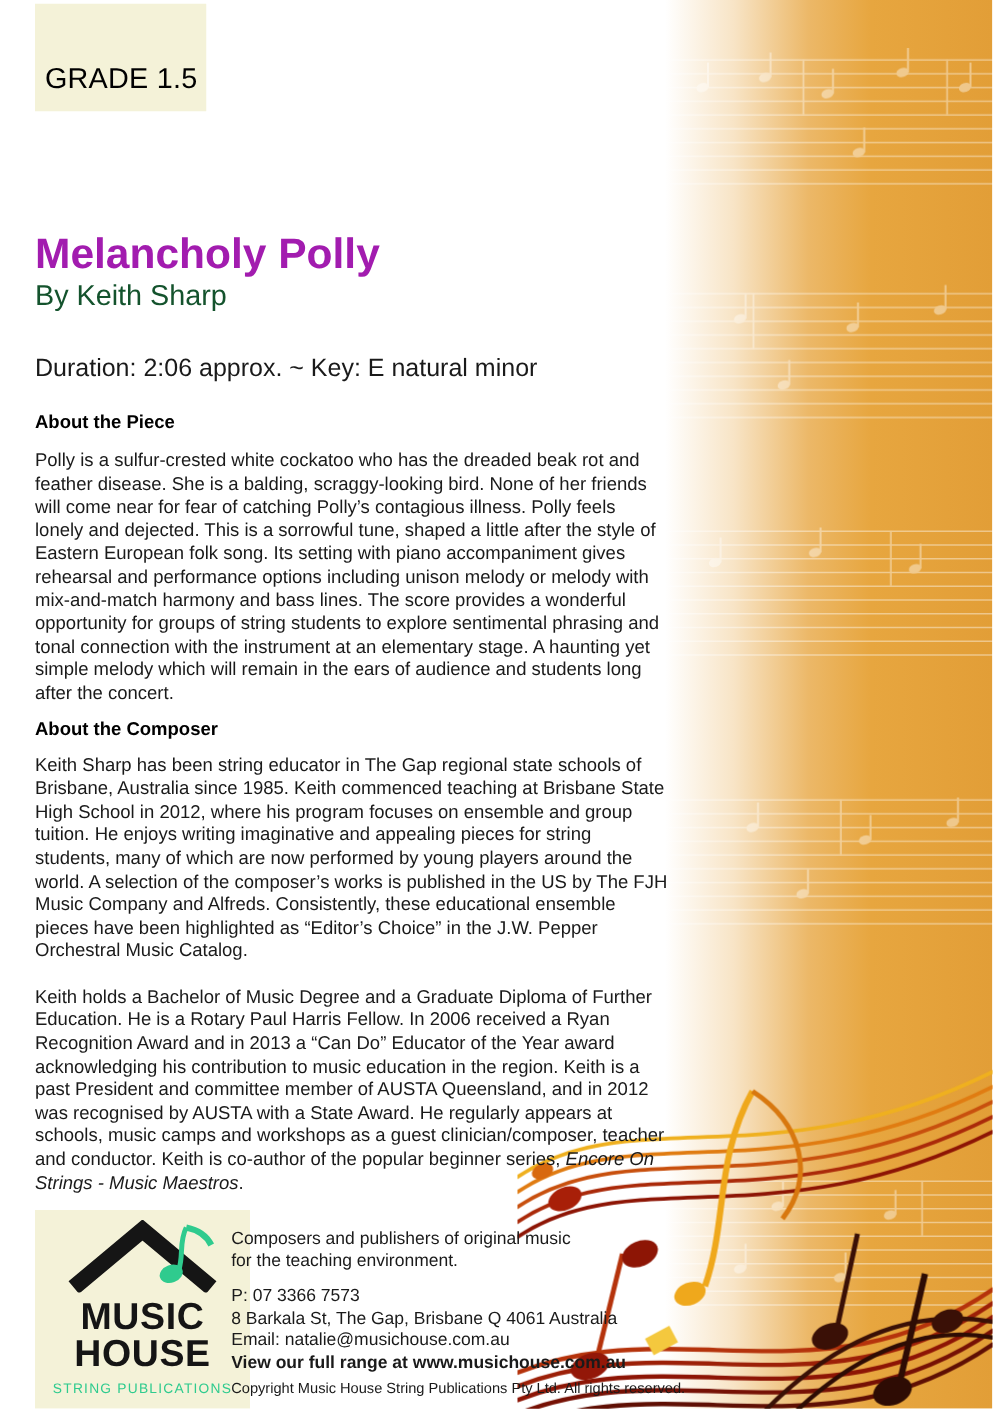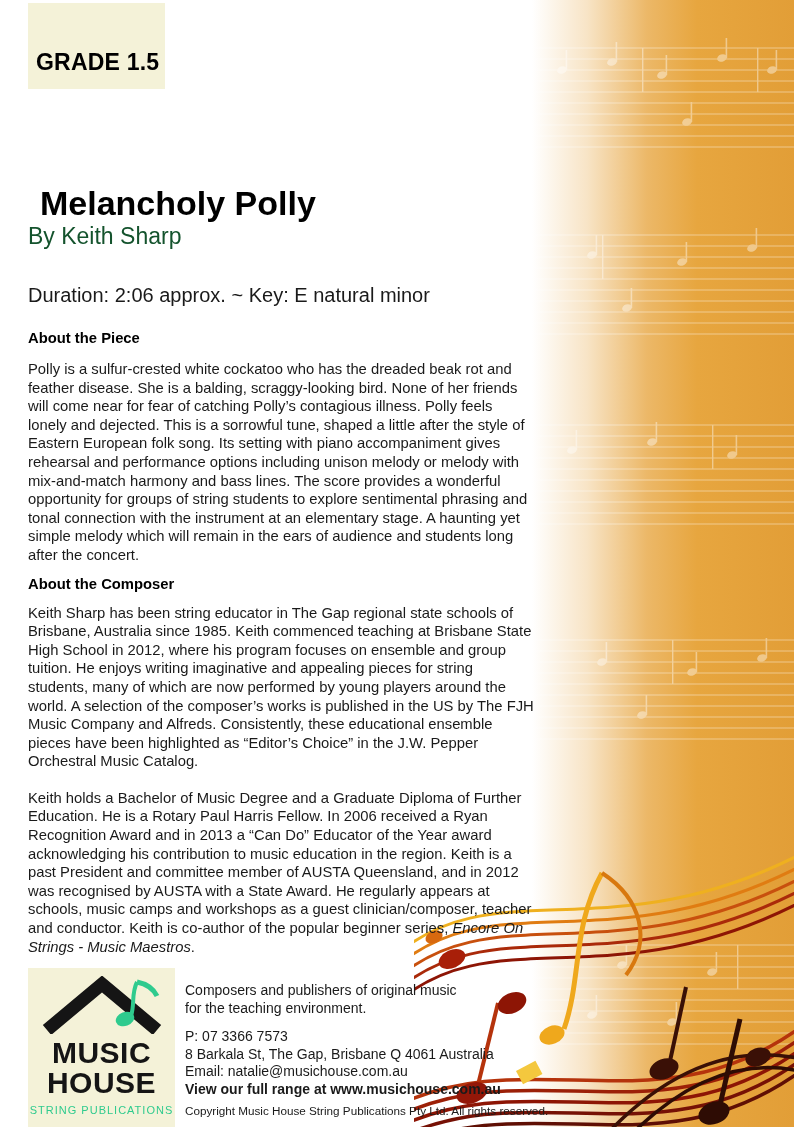--- a/index.html
+++ b/index.html
@@ -18,35 +18,35 @@
       #e29e37 262px);
   }
   .band svg{position:absolute;top:0;left:0;}
   
   .swoosh{position:absolute;right:0;bottom:0;width:380px;height:320px;z-index:2;pointer-events:none;}
   
   .grade{
     position:absolute;left:28px;top:3px;width:137px;height:86px;background:#f4f2d8;z-index:3;
     display:flex;align-items:flex-end;padding:0 0 13px 8px;box-sizing:border-box;
   }
-  .grade span{font-size:23px;font-weight:bold;letter-spacing:0.2px;color:#000;}
+  .grade span{font-size:23px;font-weight:normal;letter-spacing:0.2px;color:#000;}
   
   .col{position:absolute;left:28px;top:0;width:514px;z-index:3;}
-  .title{font-size:34px;font-weight:bold;margin:184px 0 0 12px;line-height:39px;color:#000000;}
+  .title{font-size:34px;font-weight:bold;margin:184px 0 0 0;line-height:39px;color:#a21caf;}
   .byline{font-size:23px;line-height:27px;margin:0;color:#14532d;}
   .meta{font-size:20px;line-height:19px;margin:36px 0 0 0;}
   .h-sec{font-size:14.8px;font-weight:bold;margin:24px 0 0 0;line-height:19px;color:#000;}
   .h-sec.second{margin-top:10px;}
   .body{font-size:14.8px;line-height:18.6px;margin:12px 0 0 0;white-space:pre-line;}
   .body.p2{margin-top:10px;}
   .body.p3{margin-top:18px;}
   .body i{font-style:italic;}
   
   .logo-box{
-    position:absolute;left:28px;top:968px;width:147px;height:159px;background:#f4f2d8;z-index:3;
+    position:absolute;left:28px;top:968px;width:172px;height:159px;background:#f4f2d8;z-index:3;
     text-align:center;box-sizing:border-box;padding-top:8px;
   }
   .logo-word{font-size:30px;font-weight:bold;letter-spacing:0.5px;line-height:30px;color:#151515;margin:0;}
   .logo-tag{font-size:11px;font-weight:normal;letter-spacing:1px;color:#2fcb8e;margin-top:6px;}
   .contact{position:absolute;left:185px;top:982px;width:400px;z-index:3;font-size:14px;line-height:17.5px;}
   .contact .blurb{white-space:pre-line;}
   .contact .phone{margin-top:11px;}
   .contact .range{font-weight:bold;}
   .contact .copyright{margin-top:4px;font-size:11.7px;}
 </style>

